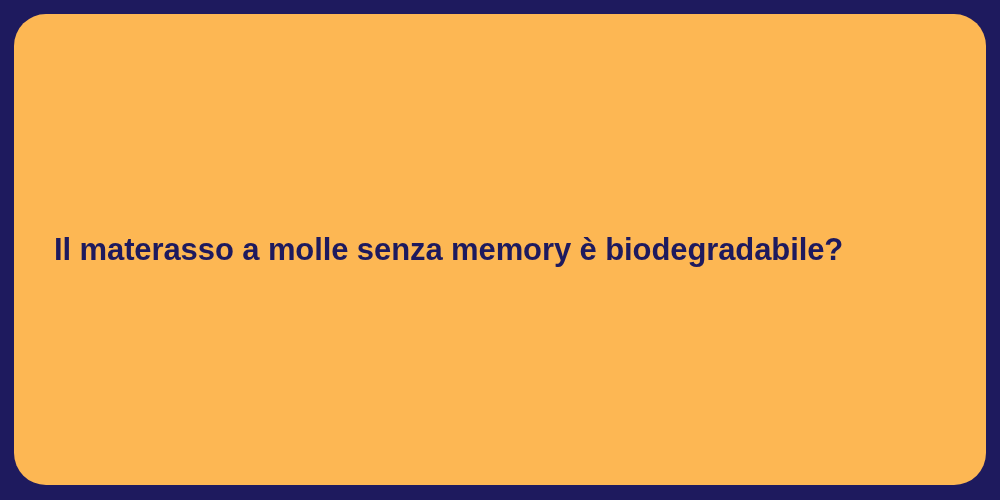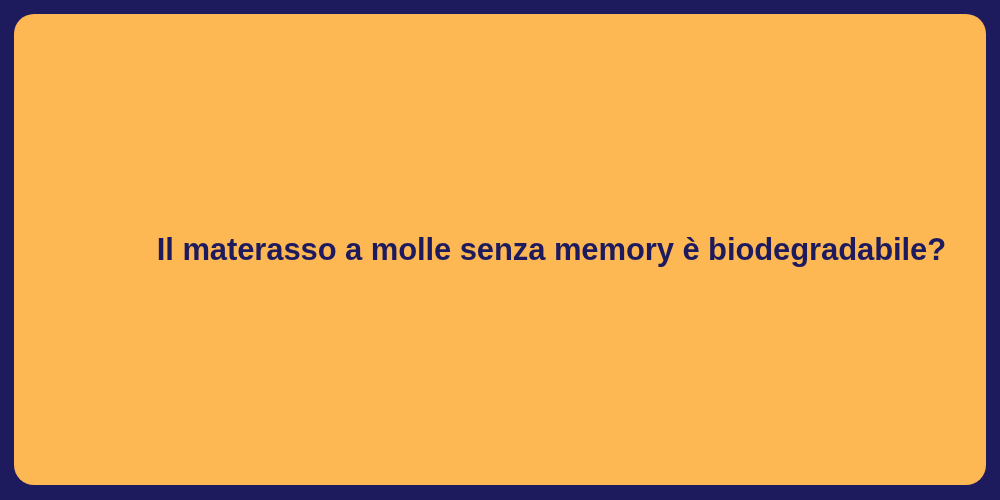--- a/index.html
+++ b/index.html
@@ -21,24 +21,24 @@
     height: 500px;
     background: #1E1A5E;       
     padding: 14px 14px 15px 14px;
   }
 
   .card {
     box-sizing: border-box;
     width: 100%;
     height: 100%;
     background: #FDB753;       
-    border-radius: 20px;
+    border-radius: 32px;
     display: flex;
     align-items: center;
-    justify-content: flex-end;
+    justify-content: flex-start;
     padding: 0 40px;
   }
 
   .question-heading {
     margin: 0;
     color: #1E1A5E;
     font-size: 31px;
     font-weight: 700;
     line-height: 1.28;
     letter-spacing: -0.1px;

